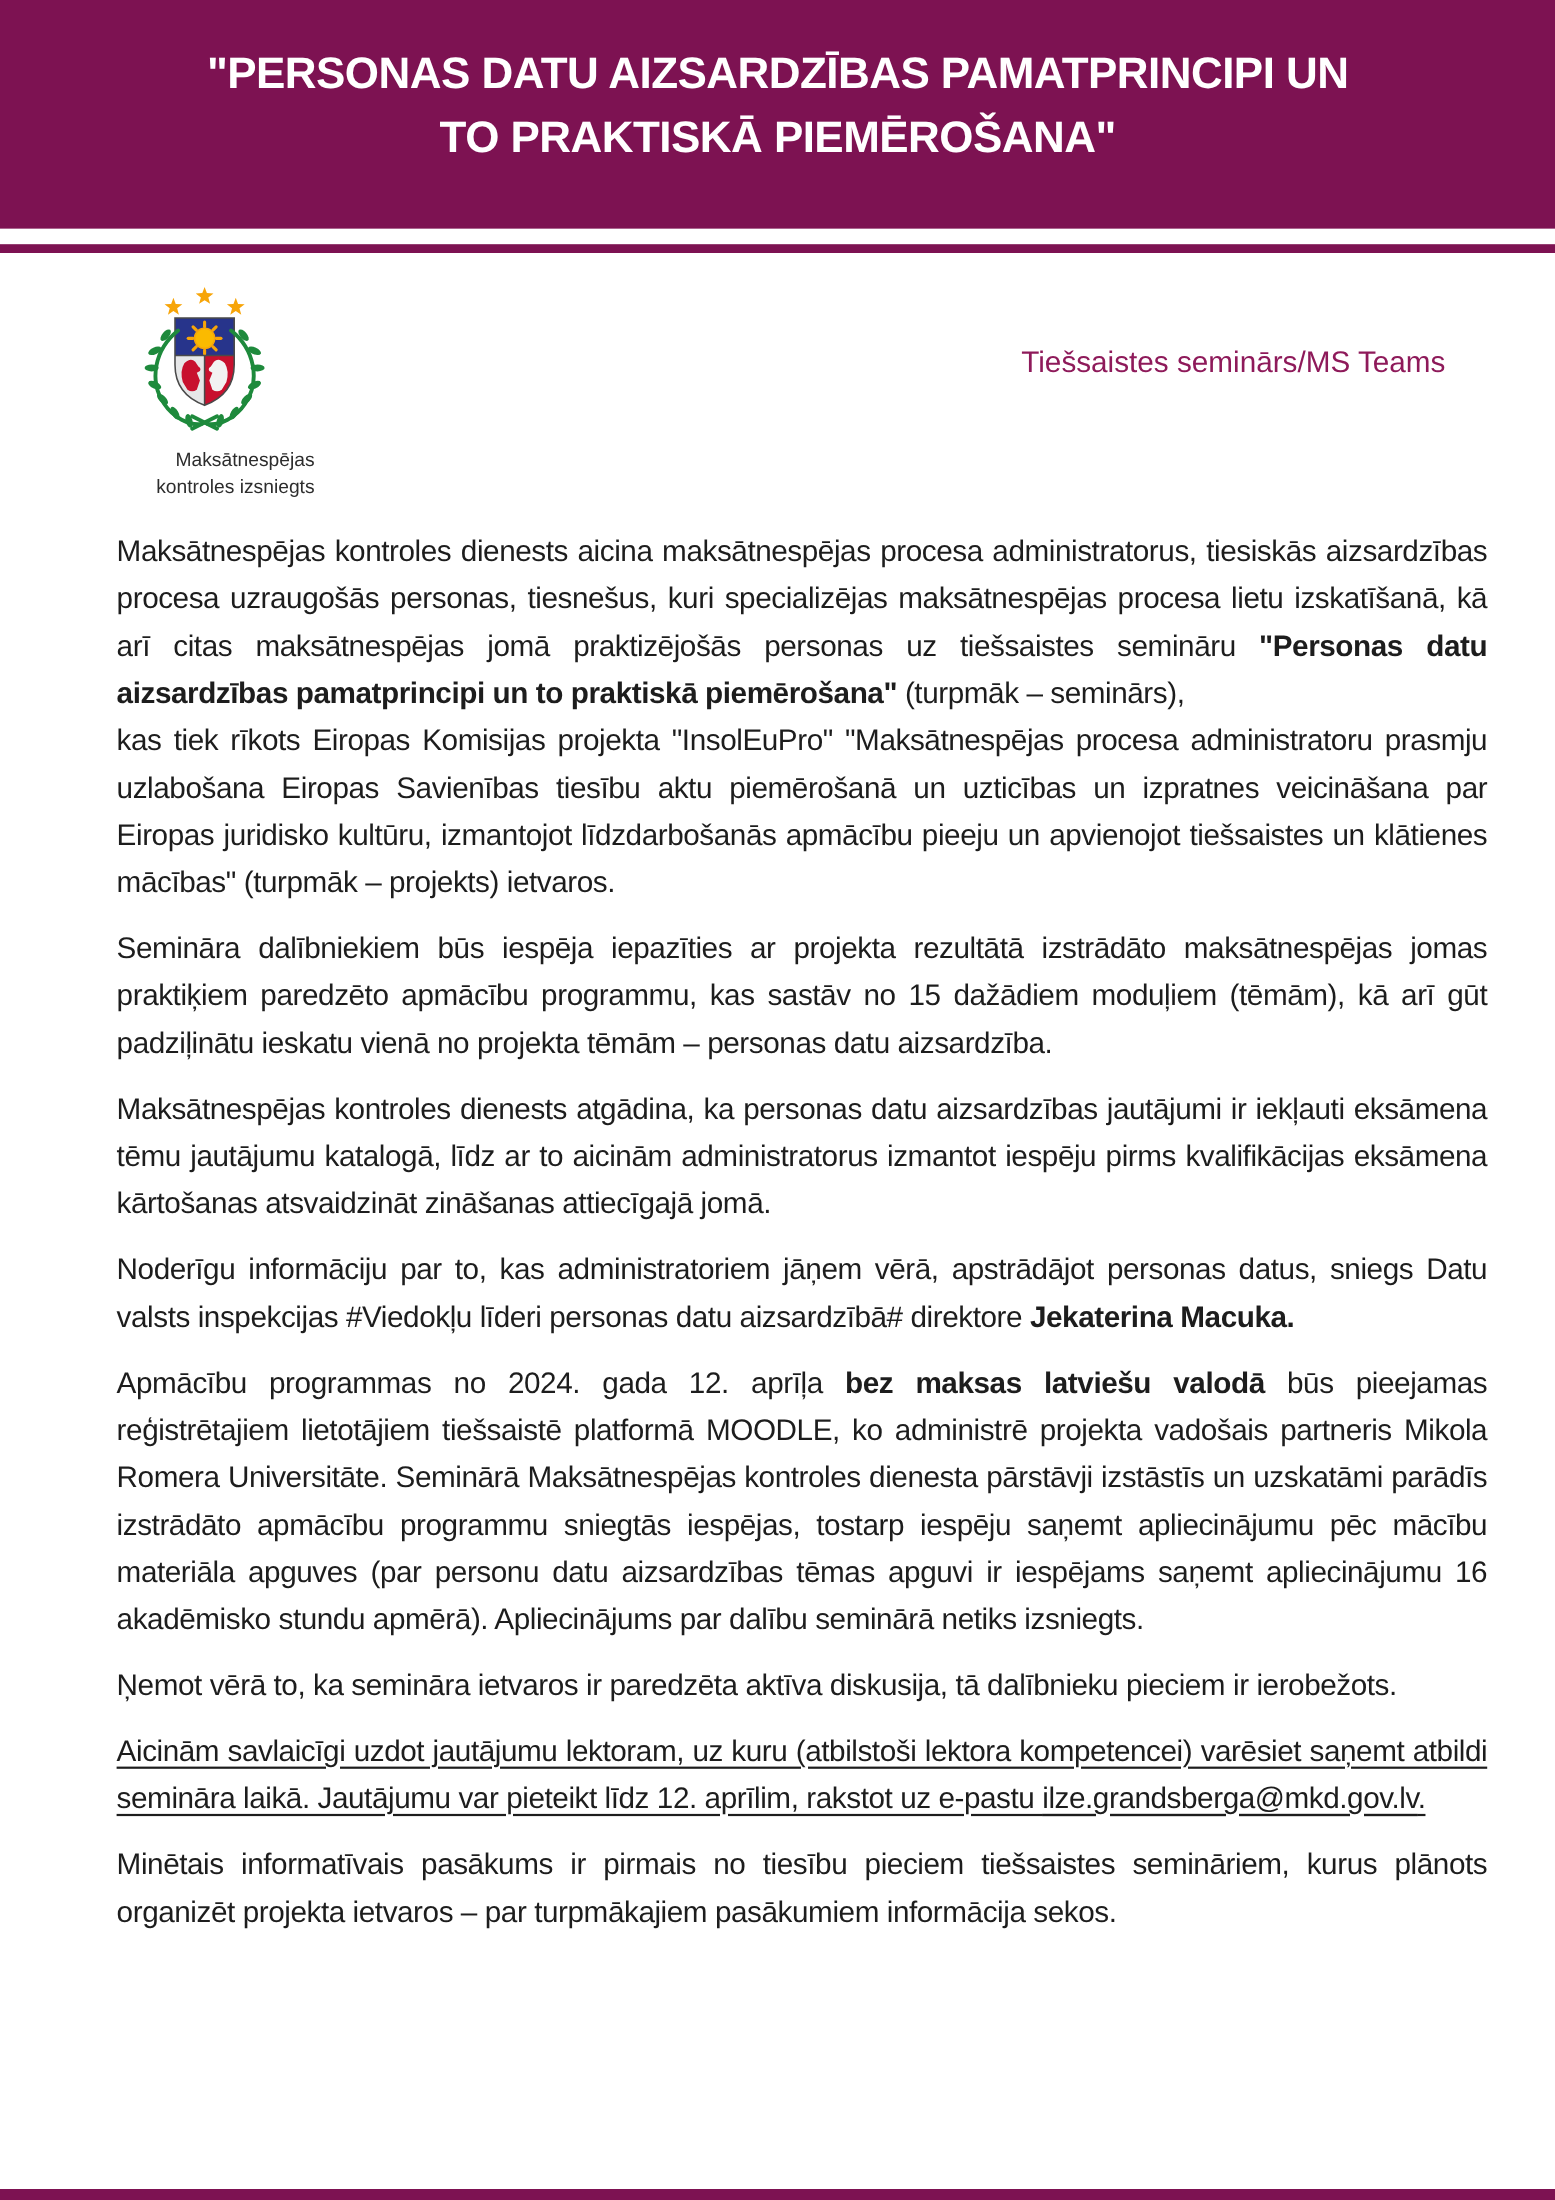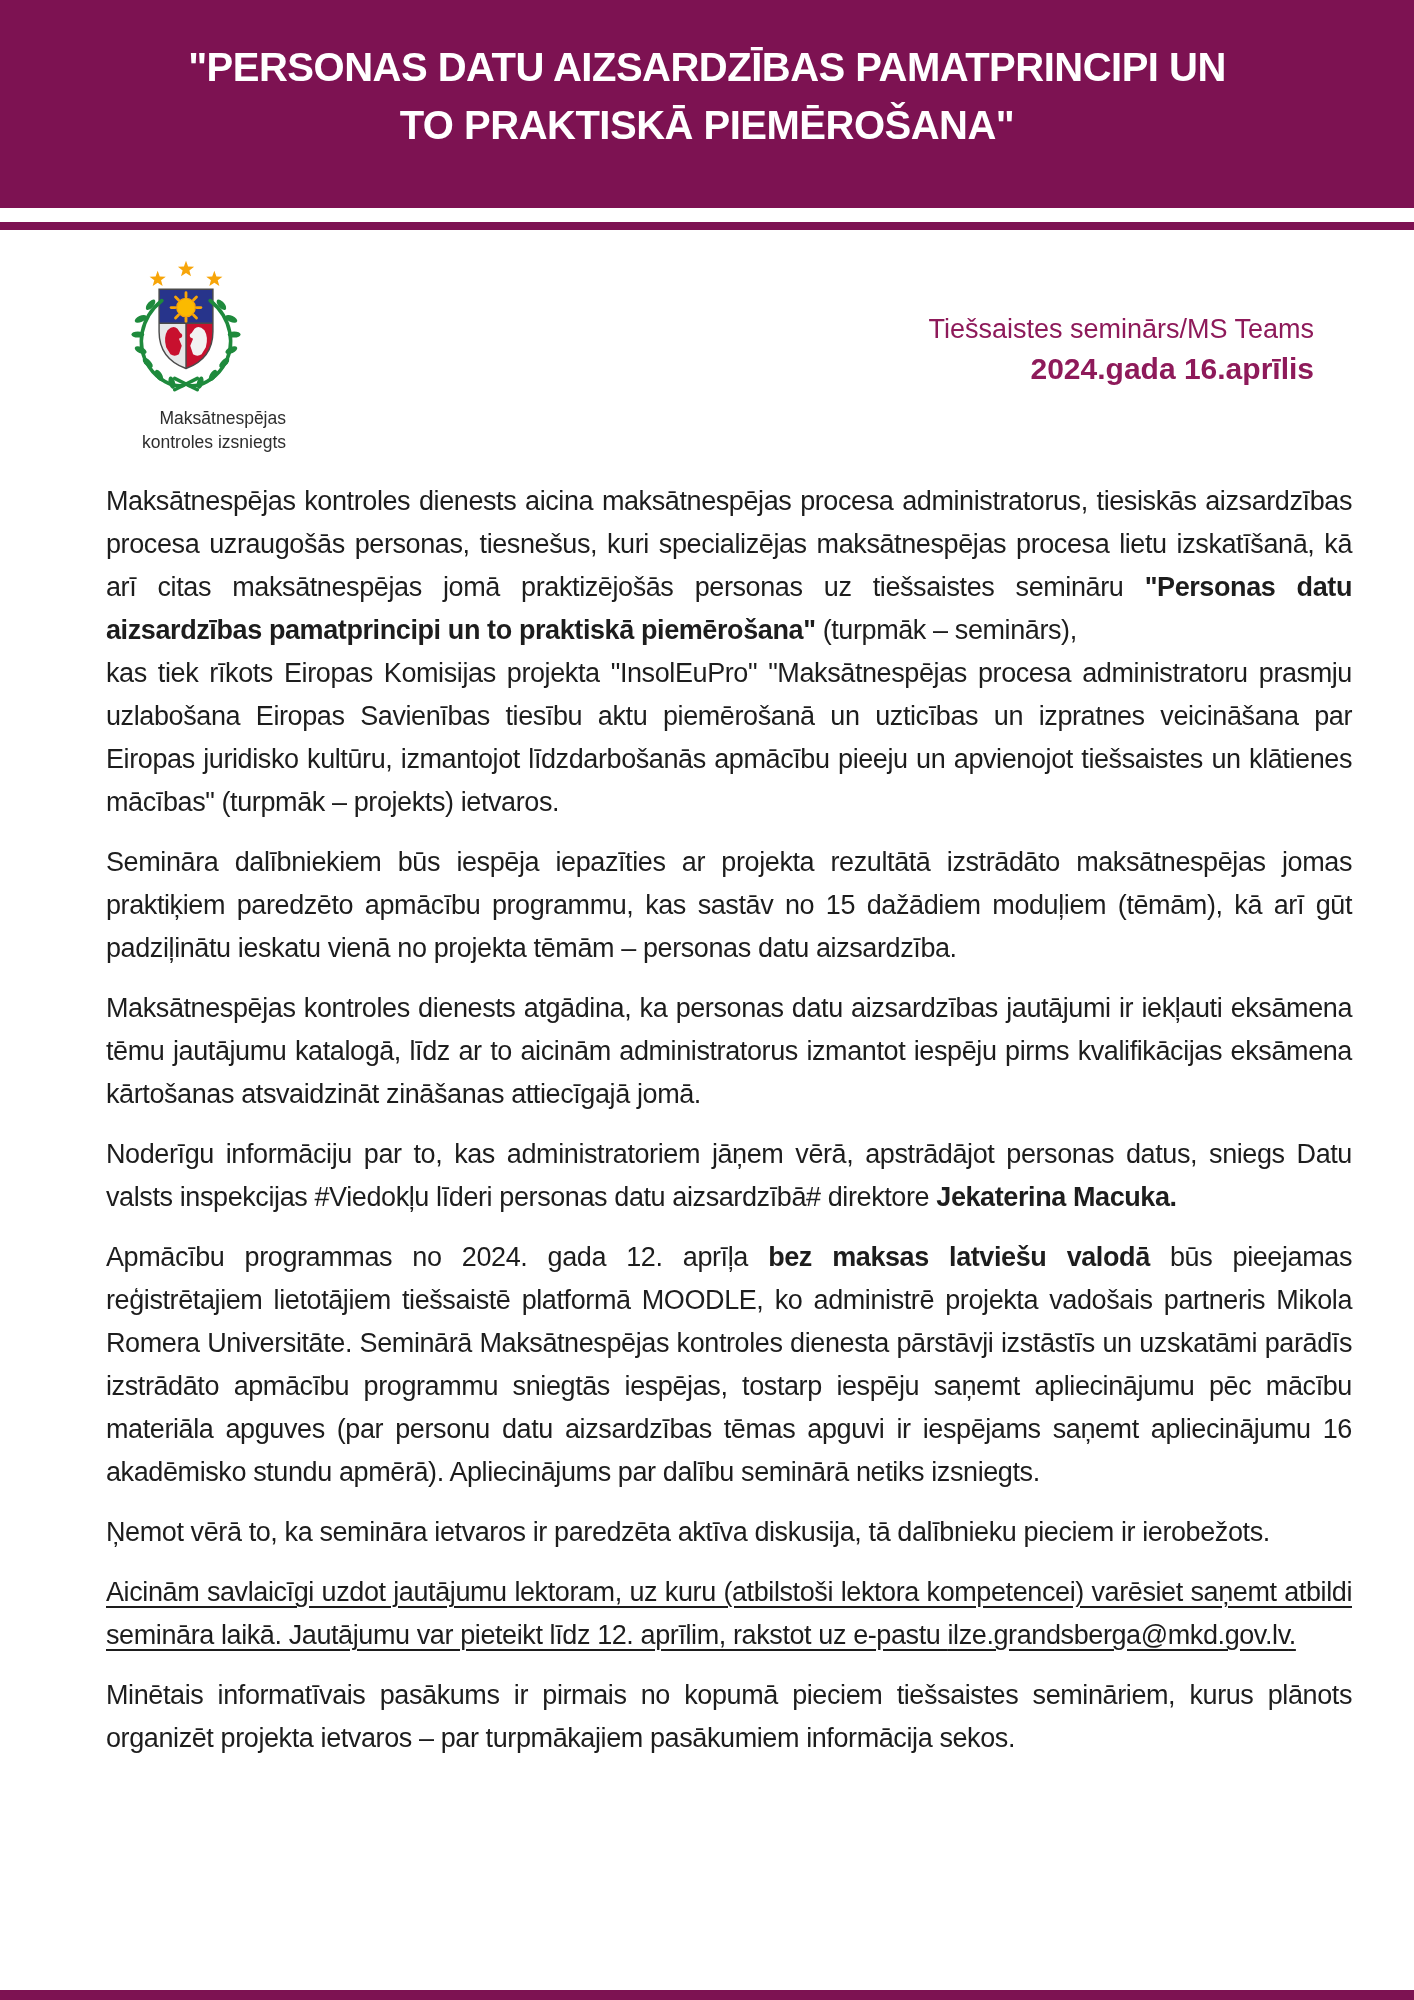--- a/index.html
+++ b/index.html
@@ -143,29 +143,28 @@
         <line x1="58" y1="93" x2="42" y2="85" stroke="#1E8A3C" stroke-width="2.5" stroke-linecap="round"></line>
       </svg>
       <div class="org-name">
         <div>Maksātnespējas</div>
         <div>kontroles izsniegts</div>
       </div>
     </div>
 
     <div class="event-block">
       <div class="event-format">Tiešsaistes seminārs/MS Teams</div>
-      <div class="event-date">2024.gada 16.aprīlis</div>
     </div>
   </div>
 
   <div class="article-body">
       <p>Maksātnespējas kontroles dienests aicina maksātnespējas procesa administratorus, tiesiskās aizsardzības procesa uzraugošās personas, tiesnešus, kuri specializējas maksātnespējas procesa lietu izskatīšanā, kā arī citas maksātnespējas jomā praktizējošās personas uz tiešsaistes semināru <b>"Personas datu aizsardzības pamatprincipi un to praktiskā piemērošana"</b> (turpmāk – seminārs),<br>kas tiek rīkots Eiropas Komisijas projekta "InsolEuPro" "Maksātnespējas procesa administratoru prasmju uzlabošana Eiropas Savienības tiesību aktu piemērošanā un uzticības un izpratnes veicināšana par Eiropas juridisko kultūru, izmantojot līdzdarbošanās apmācību pieeju un apvienojot tiešsaistes un klātienes mācības" (turpmāk – projekts) ietvaros.</p>
       <p>Semināra dalībniekiem būs iespēja iepazīties ar projekta rezultātā izstrādāto maksātnespējas jomas praktiķiem paredzēto apmācību programmu, kas sastāv no 15 dažādiem moduļiem (tēmām), kā arī gūt padziļinātu ieskatu vienā no projekta tēmām – personas datu aizsardzība.</p>
       <p>Maksātnespējas kontroles dienests atgādina, ka personas datu aizsardzības jautājumi ir iekļauti eksāmena tēmu jautājumu katalogā, līdz ar to aicinām administratorus izmantot iespēju pirms kvalifikācijas eksāmena kārtošanas atsvaidzināt zināšanas attiecīgajā jomā.</p>
       <p>Noderīgu informāciju par to, kas administratoriem jāņem vērā, apstrādājot personas datus, sniegs Datu valsts inspekcijas #Viedokļu līderi personas datu aizsardzībā# direktore <b>Jekaterina Macuka.</b></p>
       <p>Apmācību programmas no 2024. gada 12. aprīļa <b>bez maksas latviešu valodā</b> būs pieejamas reģistrētajiem lietotājiem tiešsaistē platformā MOODLE, ko administrē projekta vadošais partneris Mikola Romera Universitāte. Seminārā Maksātnespējas kontroles dienesta pārstāvji izstāstīs un uzskatāmi parādīs izstrādāto apmācību programmu sniegtās iespējas, tostarp iespēju saņemt apliecinājumu pēc mācību materiāla apguves (par personu datu aizsardzības tēmas apguvi ir iespējams saņemt apliecinājumu 16 akadēmisko stundu apmērā). Apliecinājums par dalību seminārā netiks izsniegts.</p>
       <p>Ņemot vērā to, ka semināra ietvaros ir paredzēta aktīva diskusija, tā dalībnieku pieciem ir ierobežots.</p>
       <p class="u">Aicinām savlaicīgi uzdot jautājumu lektoram, uz kuru (atbilstoši lektora kompetencei) varēsiet saņemt atbildi semināra laikā. Jautājumu var pieteikt līdz 12. aprīlim, rakstot uz e-pastu <a class="email">ilze.grandsberga@mkd.gov.lv</a>. </p>
-      <p>Minētais informatīvais pasākums ir pirmais no kopumā pieciem tiešsaistes semināriem, kurus plānots organizēt projekta ietvaros – par turpmākajiem pasākumiem informācija sekos.</p>
+      <p>Minētais informatīvais pasākums ir pirmais no tiesību pieciem tiešsaistes semināriem, kurus plānots organizēt projekta ietvaros – par turpmākajiem pasākumiem informācija sekos.</p>
     </div>
 
   <div class="footer-stripe"></div>
 </div>
 
 </body></html>

